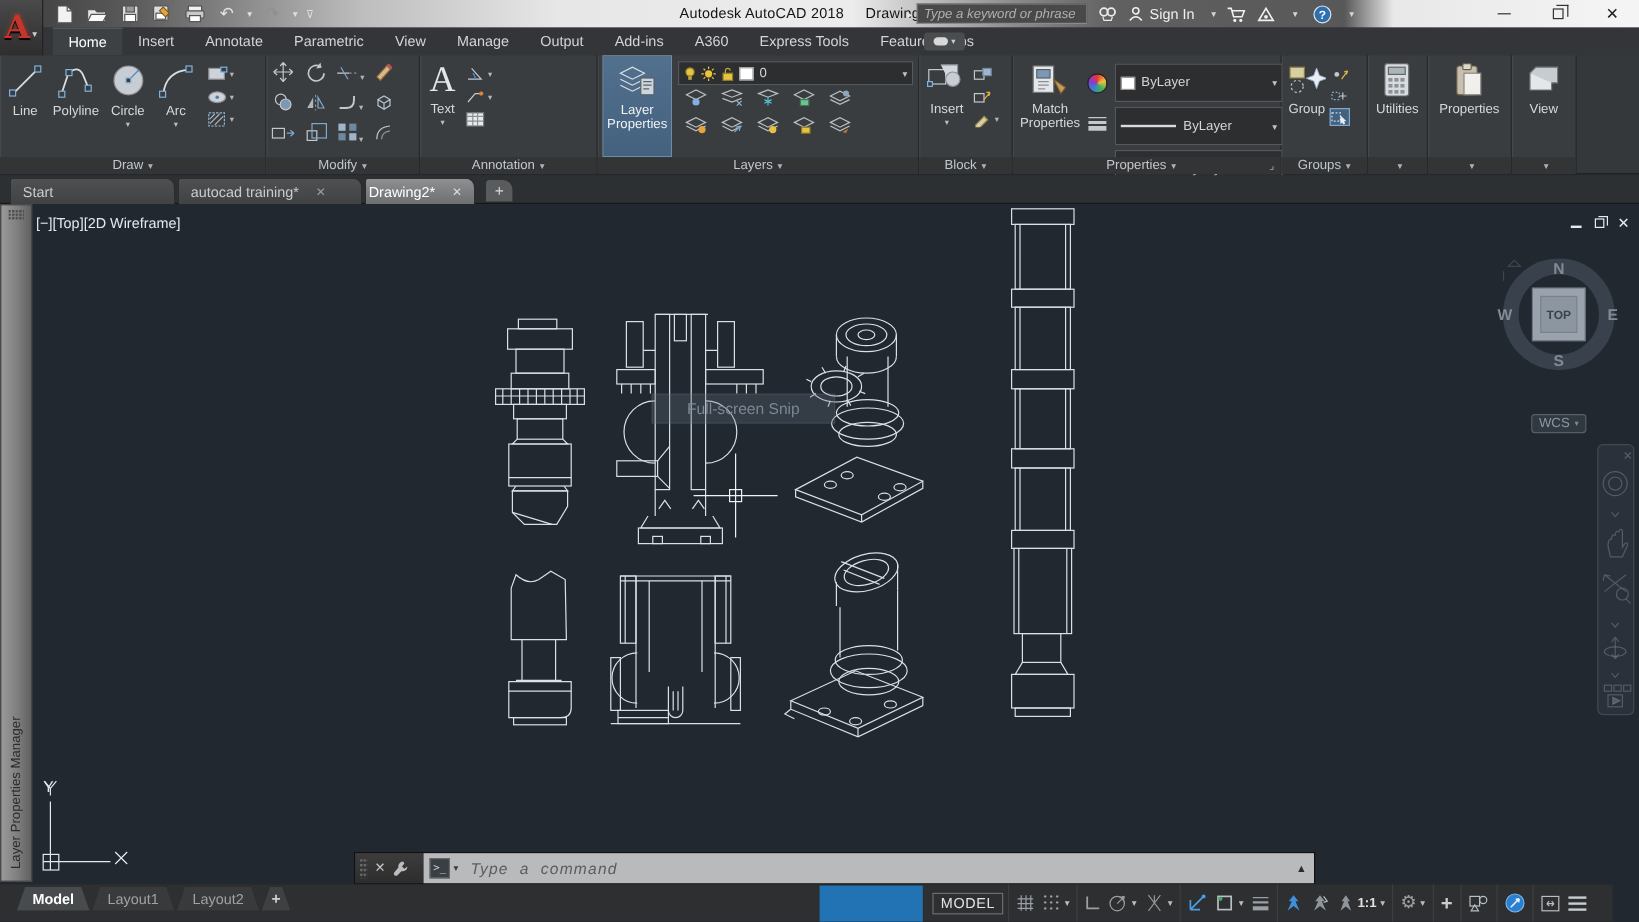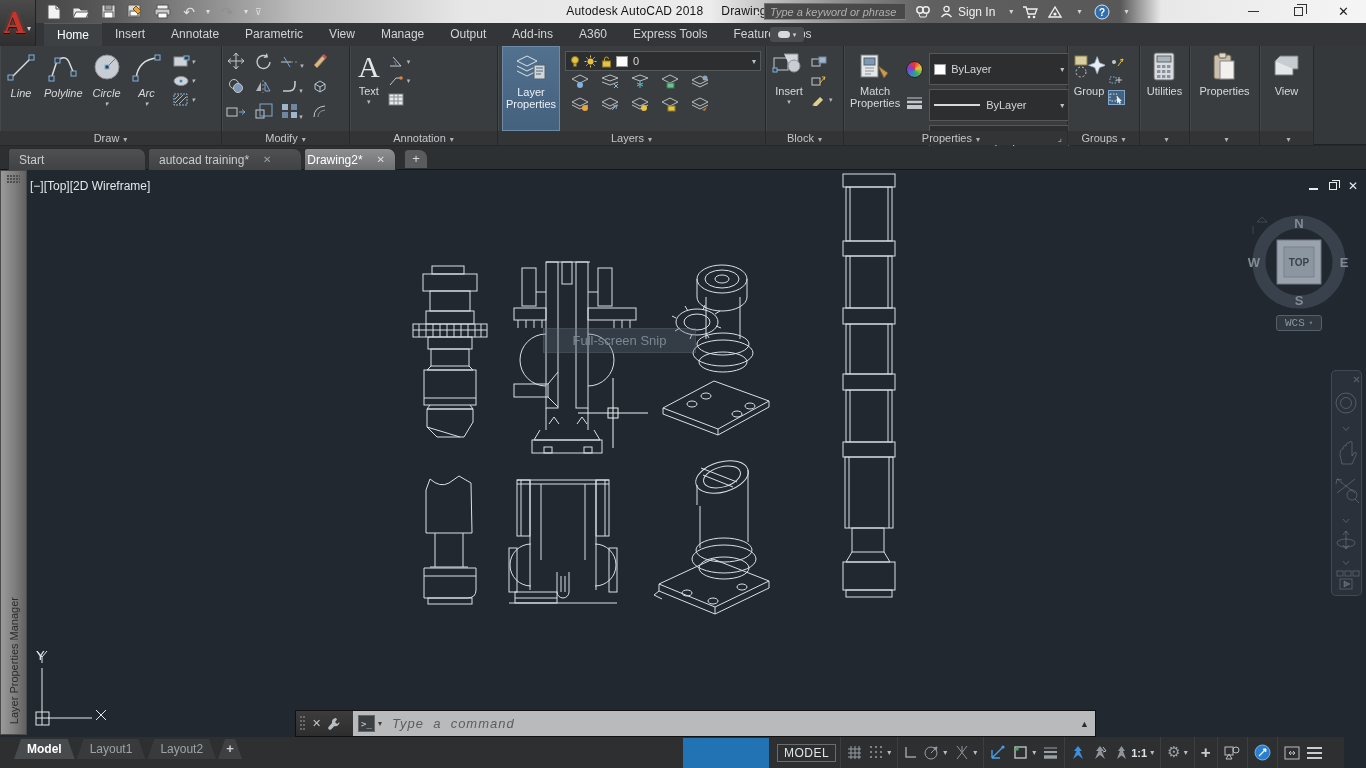--- a/index.html
+++ b/index.html
@@ -91,22 +91,22 @@
   #canvas-controls { position:absolute; right:8px; top:10px; display:flex; gap:11px; align-items:center; }
   #canvas-controls .cmin { width:9px; height:2px; background:#e8ecef; margin-top:6px; }
   #canvas-controls .crest { width:8px; height:8px; border:1px solid #e8ecef; position:relative; }
   #canvas-controls .crest::before { content:""; position:absolute; left:2px; top:-3px; width:7px; height:7px; border:1px solid #e8ecef; border-left:none; border-bottom:none; }
   #canvas-controls .cx { color:#e8ecef; font-size:12px; line-height:1; }
   #snip-tooltip { position:absolute; left:543px; top:158px; width:153px; height:25px; background:rgba(96,108,122,.30);
     border:1px solid rgba(130,140,154,.18); color:rgba(130,143,157,.9); font-size:13px; line-height:23px; text-align:center; }
 
   
   #viewcube { position:absolute; left:1247px; top:40px; width:104px; height:104px; }
-  #wcs-pill { position:absolute; left:1276px; top:145px; width:46px; height:16px; border:1px solid #55606c; border-radius:3px;
-    background:rgba(160,170,180,.12); color:#8b97a3; font-size:11px; display:flex; align-items:center; justify-content:center; gap:4px;font-family:Liberation Mono, monospace; }
+  #wcs-pill { position:absolute; left:1276px; top:175px; width:46px; height:16px; border:1px solid #55606c; border-radius:3px;
+    background:rgba(160,170,180,.12); color:#8b97a3; font-size:11px; display:flex; align-items:center; justify-content:center; gap:4px; }
   #wcs-pill .caret { font-size:7px; color:#7d8894; }
   #navbar { position:absolute; left:1331px; top:200px; width:31px; height:226px; border-radius:5px;
     background:rgba(130,140,152,.10); border:1px solid rgba(150,160,172,.22); }
 
   
   #cmdline { position:absolute; left:295px; top:540px; width:801px; height:27px; display:flex; background:#333; border:1px solid #111; }
   #cmd-left { width:57px; background:linear-gradient(180deg,#3c3c3c,#2d2d2d); display:flex; align-items:center; gap:6px; padding-left:4px; }
   #cmd-grip { width:6px; height:16px; background:radial-gradient(circle at 1px 1px,#6a6a6a 1px,transparent 1.2px); background-size:3px 4px; }
   #cmd-x { color:#c3c6c9; font-size:11px; }
   #cmd-field { flex:1; background:#b9babb; display:flex; align-items:center; position:relative; }
@@ -265,21 +265,21 @@
   </div>
   <div id="ribbon-pill">
       <span class="oval"></span>
       <span class="caret">▾</span>
     </div>
 </div>
 
 <div id="ribbon">
 
   <div class="panel" style="width:222px;">
-    <div class="panel-body" style="padding-left:6px; gap:8px;font-style:italic;">
+    <div class="panel-body" style="padding-left:6px; gap:8px;">
       <div class="bigbtn">
         <svg width="30" height="32">
             <line x1="5" y1="26" x2="25" y2="6" stroke="#d9dde0" stroke-width="1.5"></line>
             <rect x="2" y="23" width="5" height="5" fill="#3a3d3f" stroke="#7fb2e0"></rect>
             <rect x="23" y="3" width="5" height="5" fill="#3a3d3f" stroke="#7fb2e0"></rect>
           </svg>
         <span class="blab">Line</span>
       </div>
       <div class="bigbtn">
         <svg width="32" height="32">

